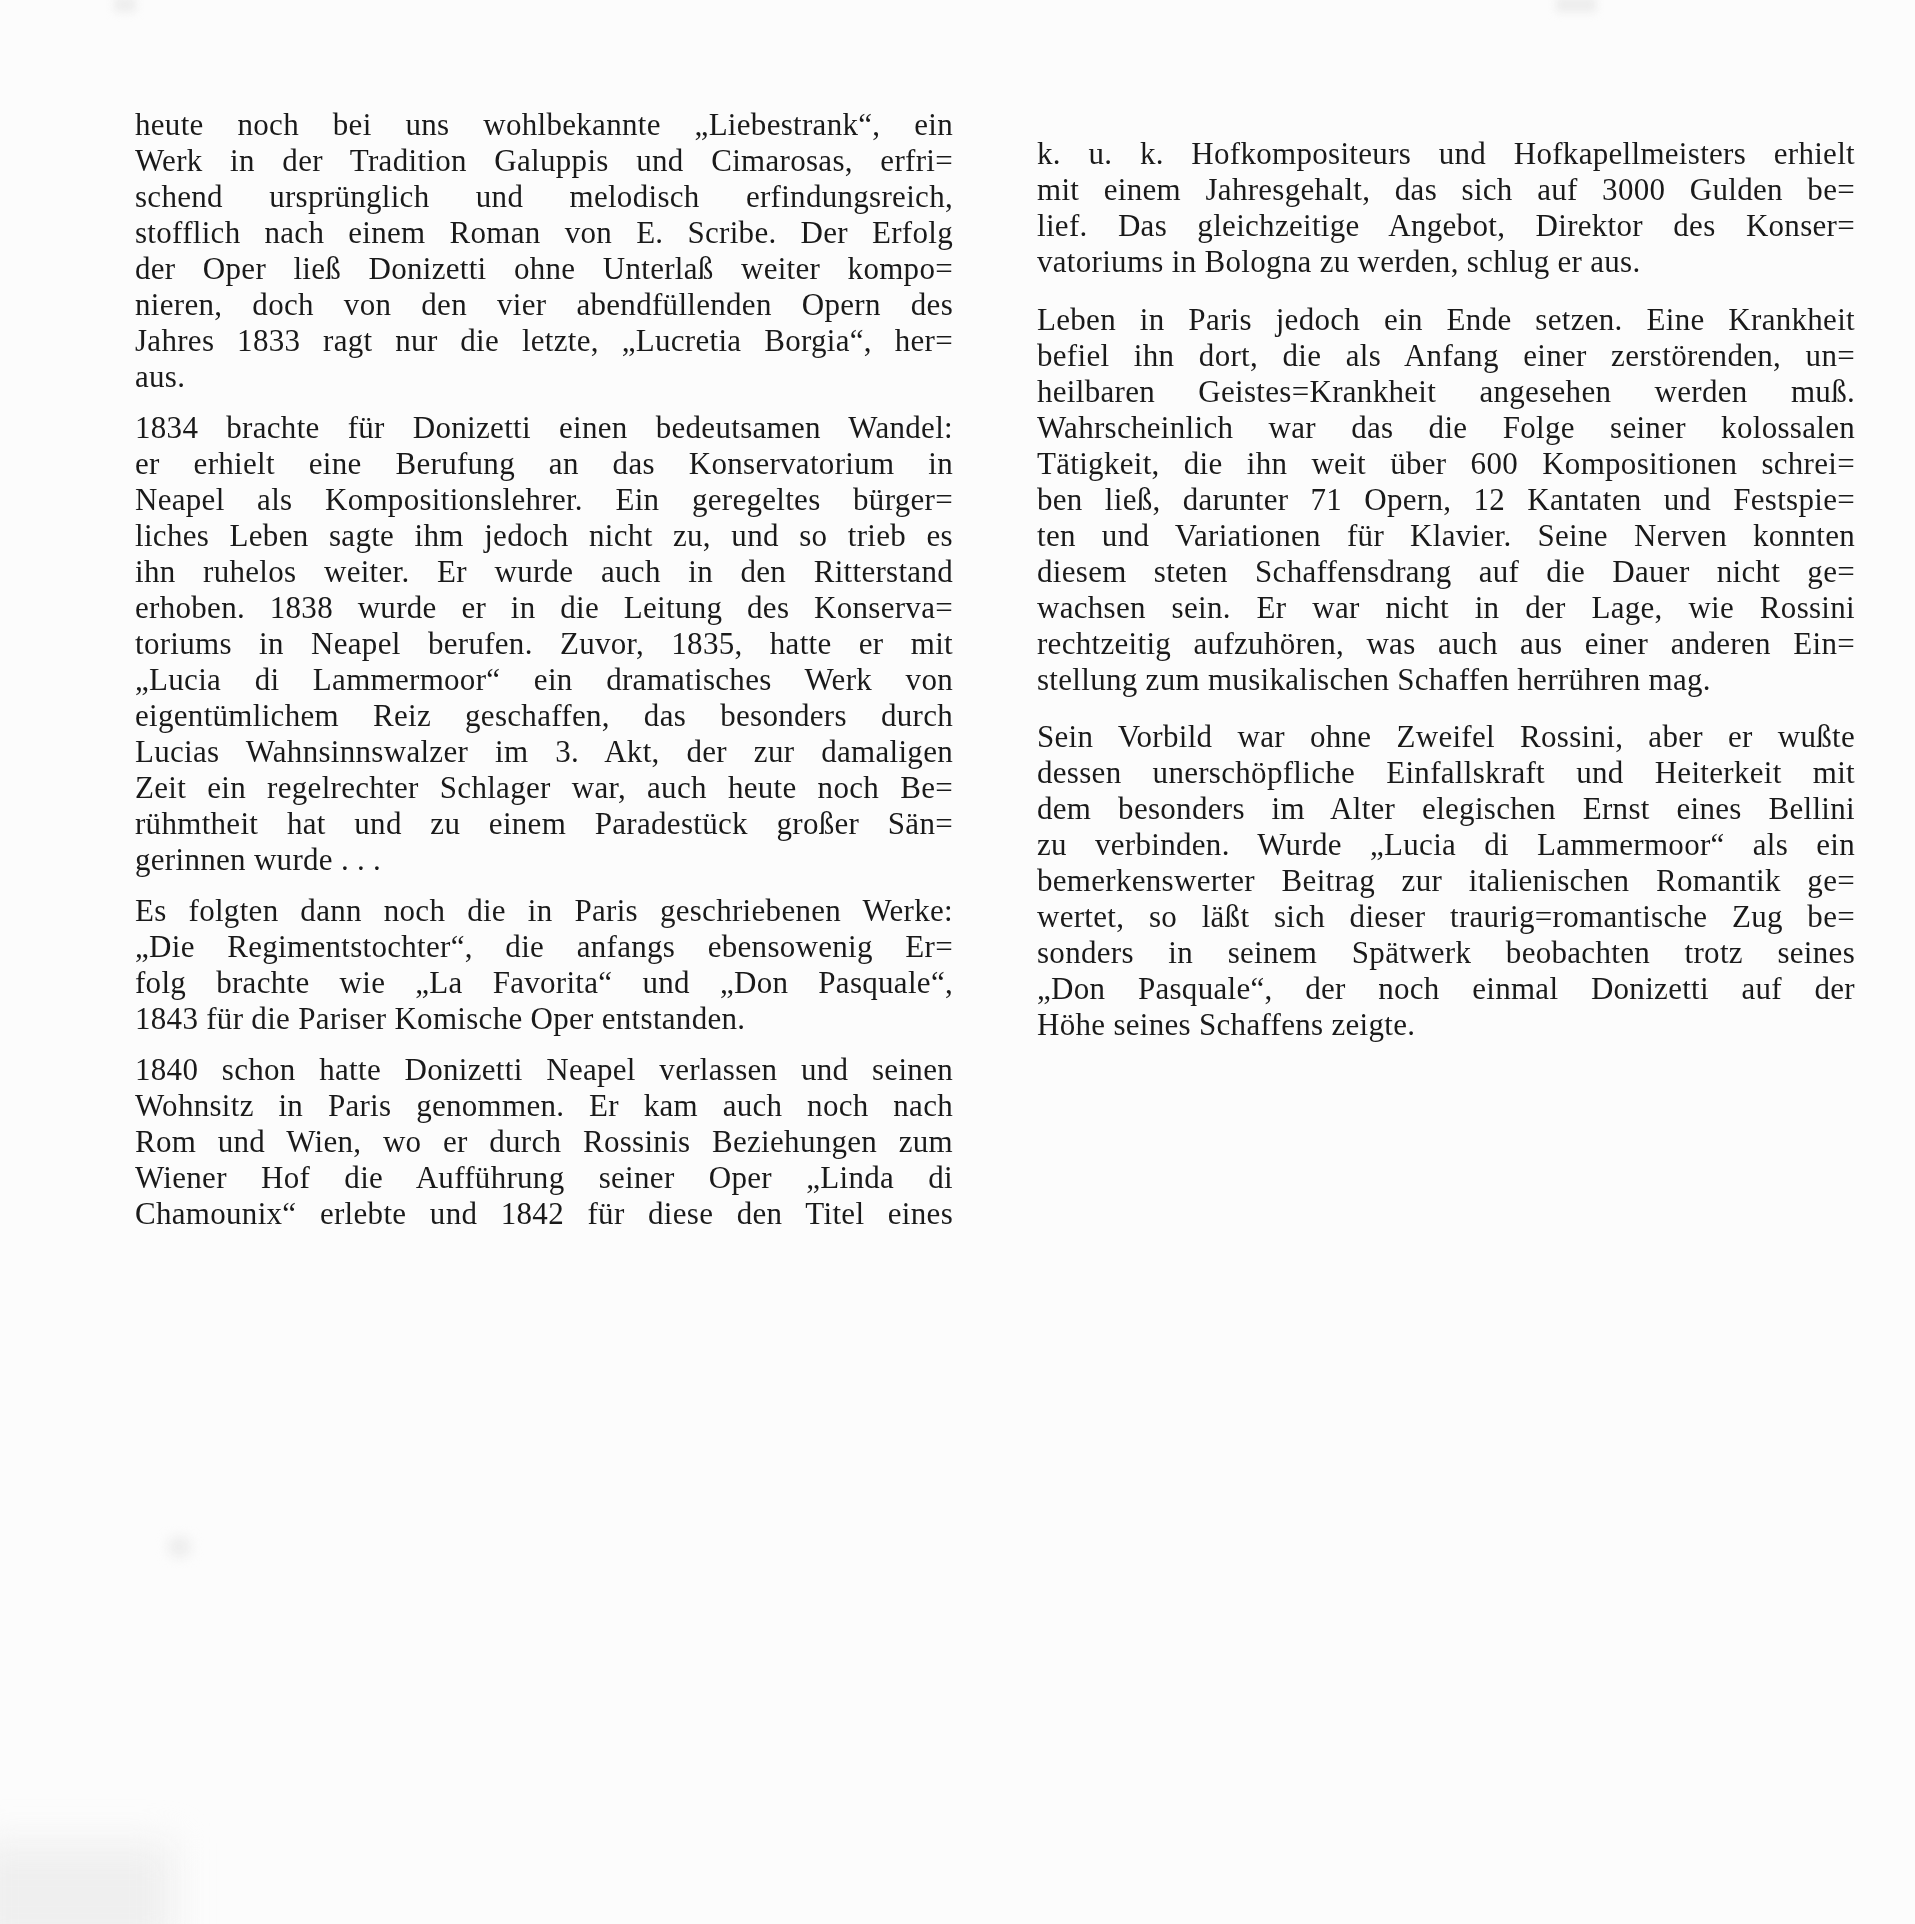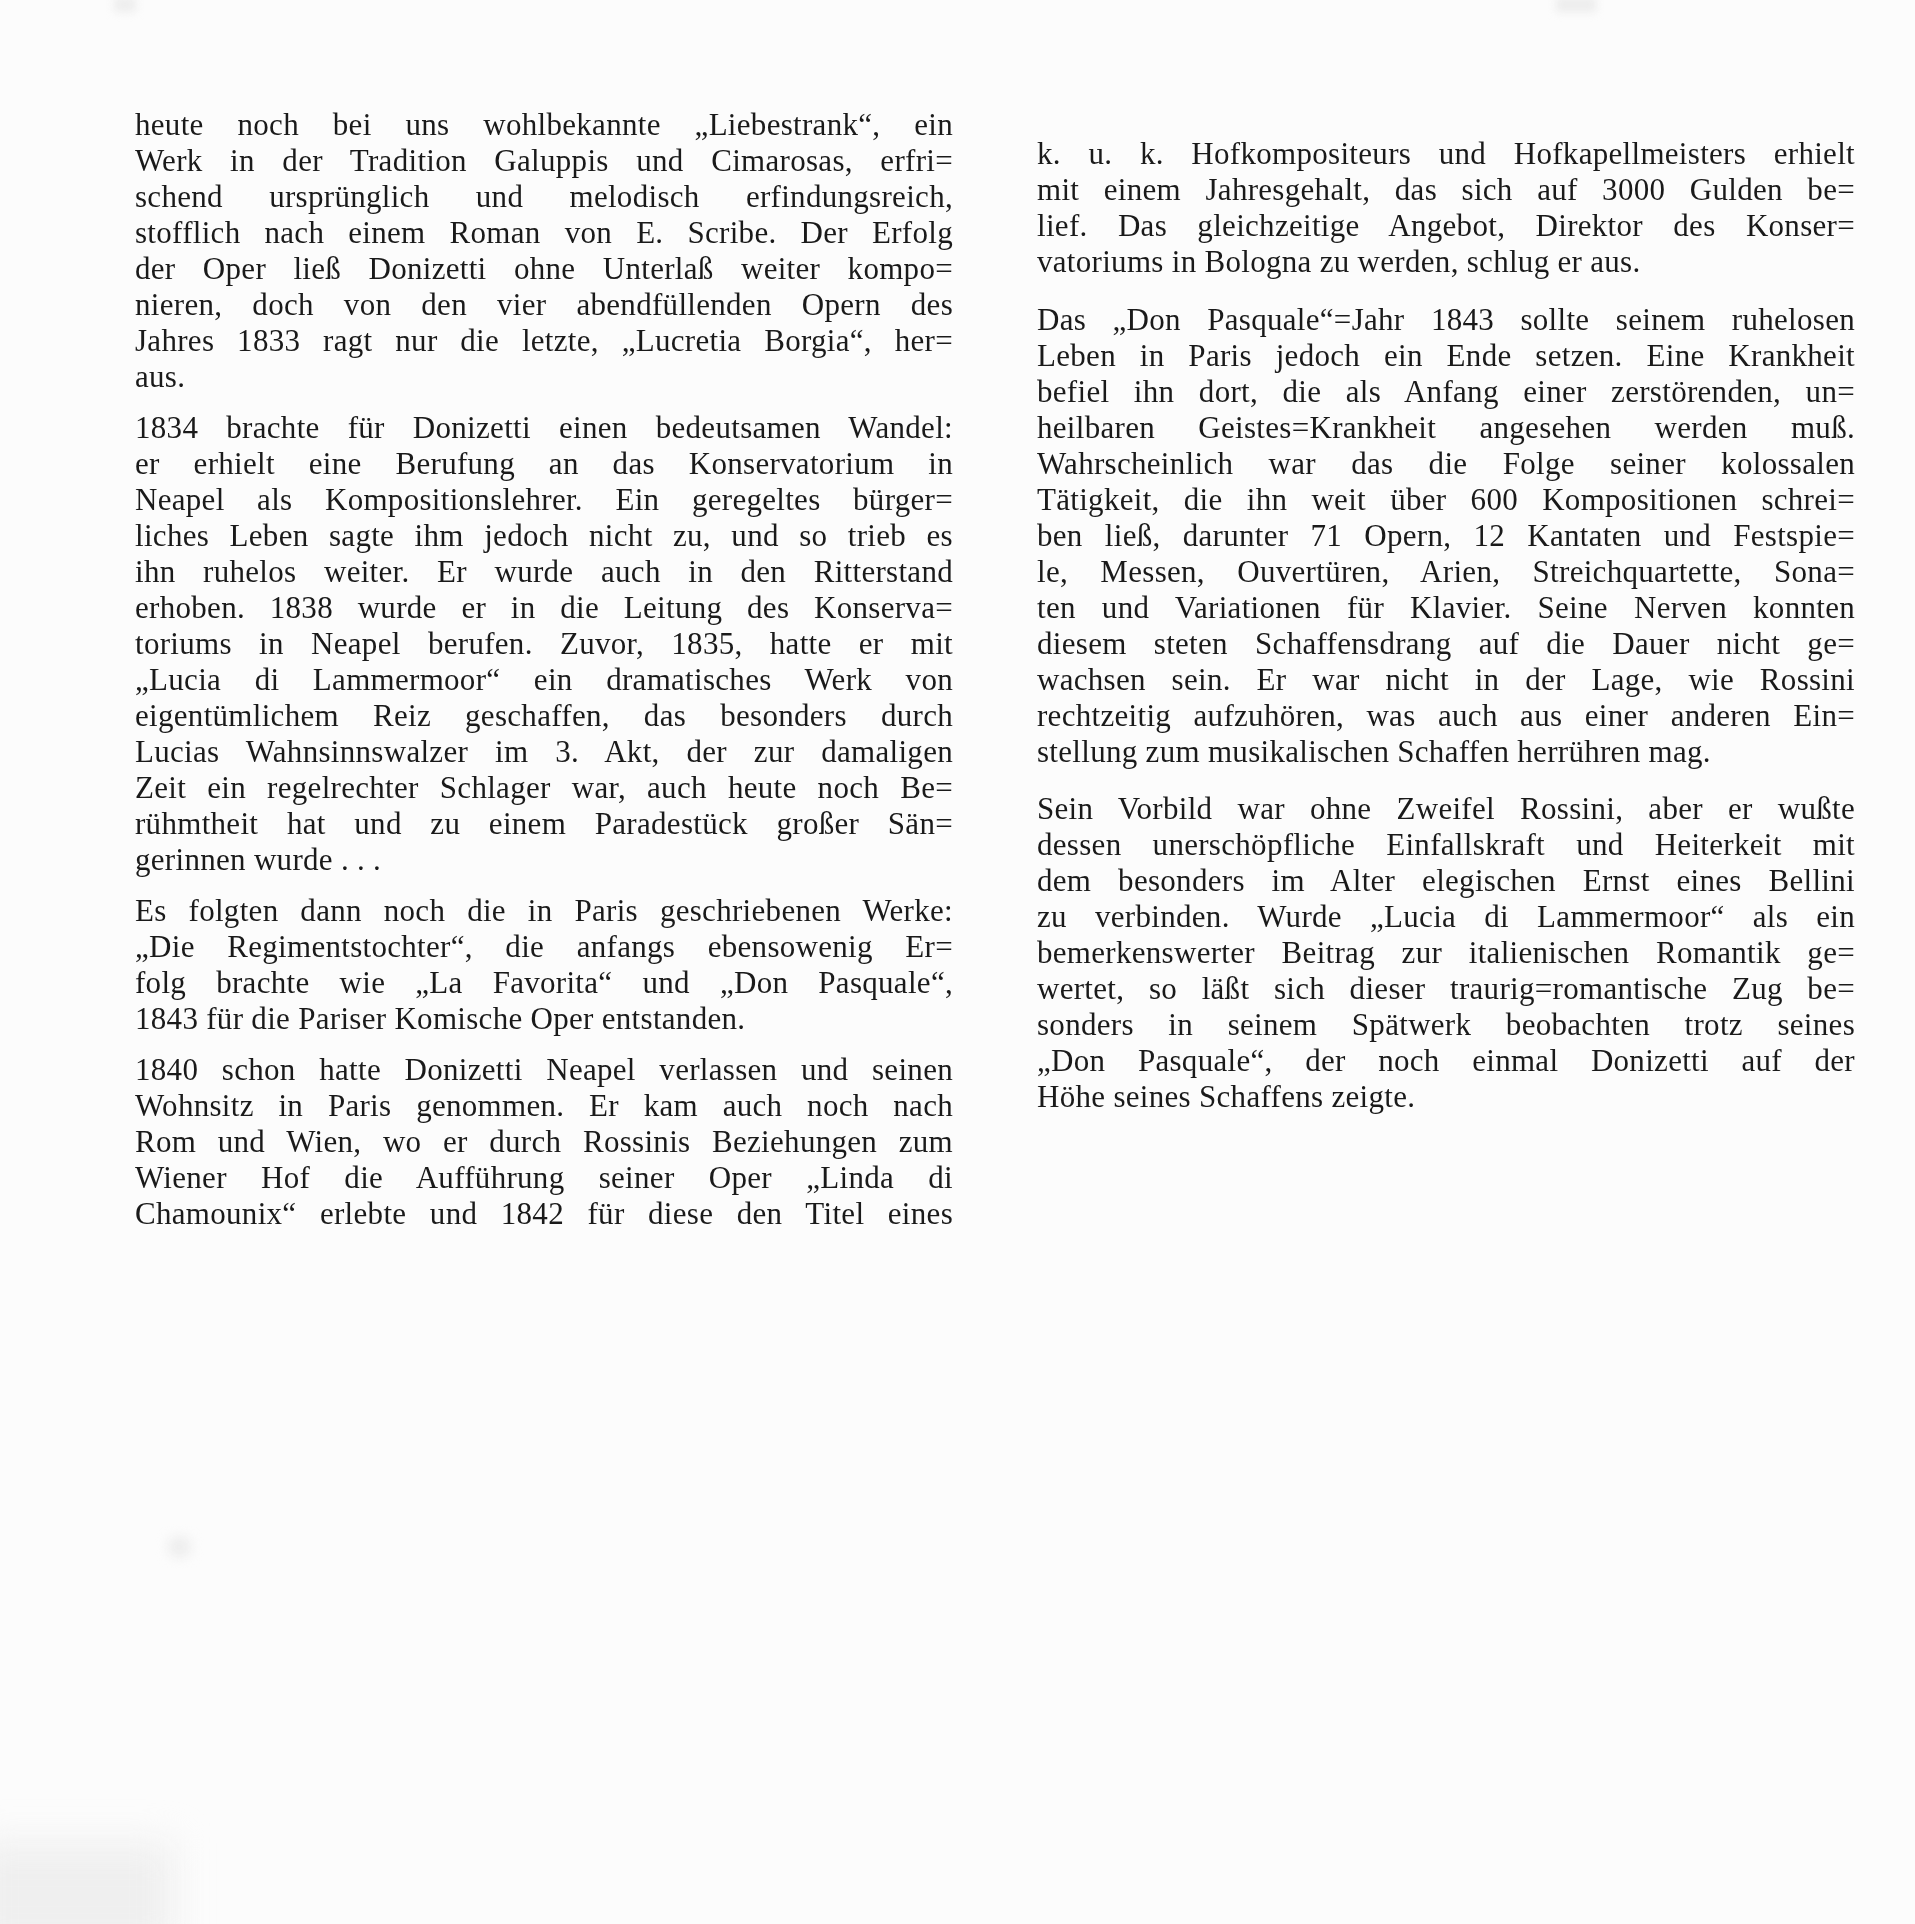--- a/index.html
+++ b/index.html
@@ -79,28 +79,26 @@
       </div>
     </div>
   <div class="column right">
       <div class="paragraph">
         <div class="line">k. u. k. Hofkompositeurs und Hofkapellmeisters erhielt</div>
         <div class="line">mit einem Jahresgehalt, das sich auf 3000 Gulden be=</div>
         <div class="line">lief. Das gleichzeitige Angebot, Direktor des Konser=</div>
         <div class="line last">vatoriums in Bologna zu werden, schlug er aus.</div>
       </div>
       <div class="paragraph">
-        <div class="line">Das „Don Pasquale“=Jahr 1843 sollte seinem ruhelosen</div>
         <div class="line">Leben in Paris jedoch ein Ende setzen. Eine Krankheit</div>
         <div class="line">befiel ihn dort, die als Anfang einer zerstörenden, un=</div>
         <div class="line">heilbaren Geistes=Krankheit angesehen werden muß.</div>
         <div class="line">Wahrscheinlich war das die Folge seiner kolossalen</div>
         <div class="line">Tätigkeit, die ihn weit über 600 Kompositionen schrei=</div>
         <div class="line">ben ließ, darunter 71 Opern, 12 Kantaten und Festspie=</div>
-        <div class="line">le, Messen, Ouvertüren, Arien, Streichquartette, Sona=</div>
         <div class="line">ten und Variationen für Klavier. Seine Nerven konnten</div>
         <div class="line">diesem steten Schaffensdrang auf die Dauer nicht ge=</div>
         <div class="line">wachsen sein. Er war nicht in der Lage, wie Rossini</div>
         <div class="line">rechtzeitig aufzuhören, was auch aus einer anderen Ein=</div>
         <div class="line last">stellung zum musikalischen Schaffen herrühren mag.</div>
       </div>
       <div class="paragraph">
         <div class="line">Sein Vorbild war ohne Zweifel Rossini, aber er wußte</div>
         <div class="line">dessen unerschöpfliche Einfallskraft und Heiterkeit mit</div>
         <div class="line">dem besonders im Alter elegischen Ernst eines Bellini</div>

